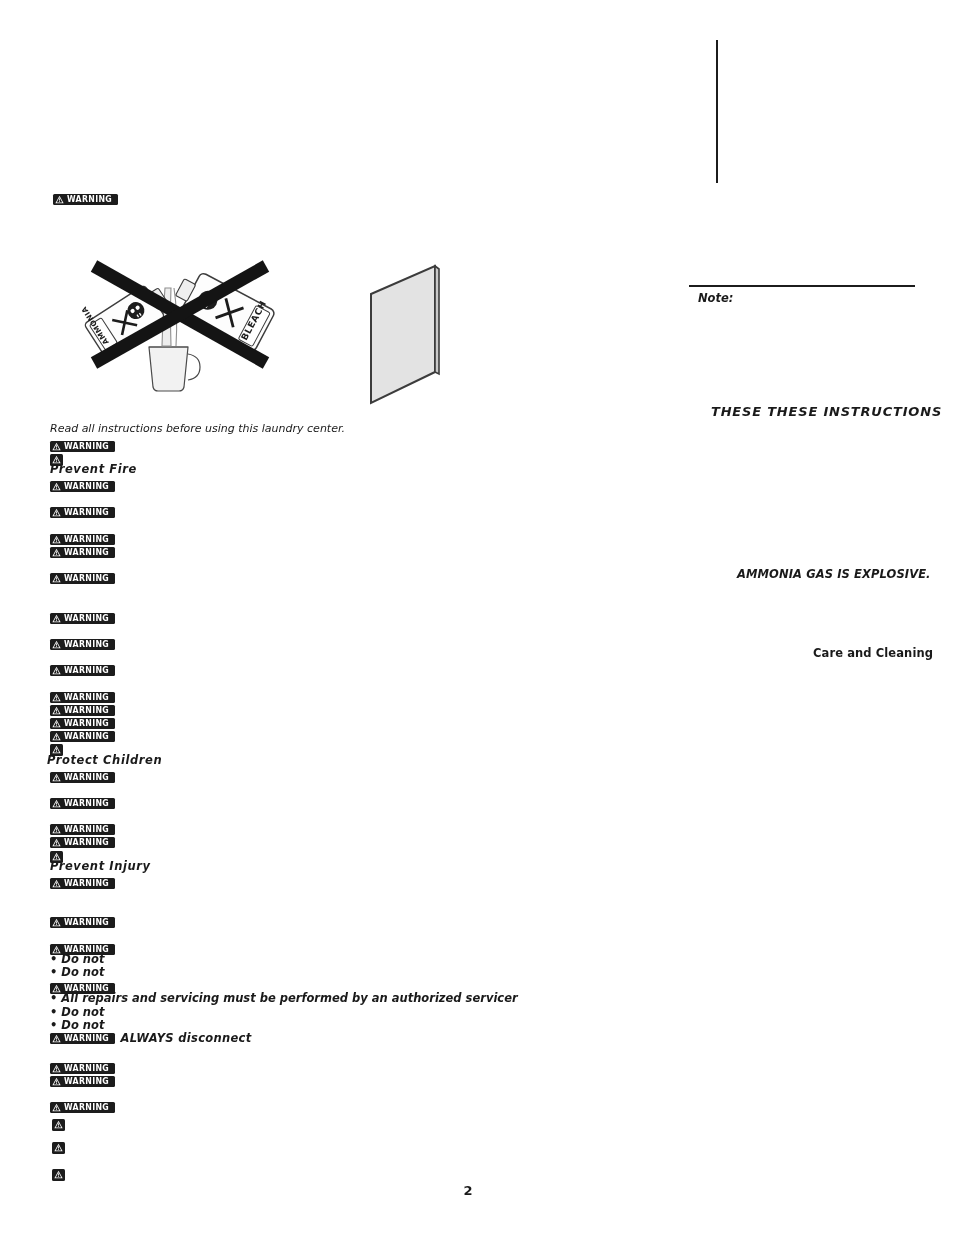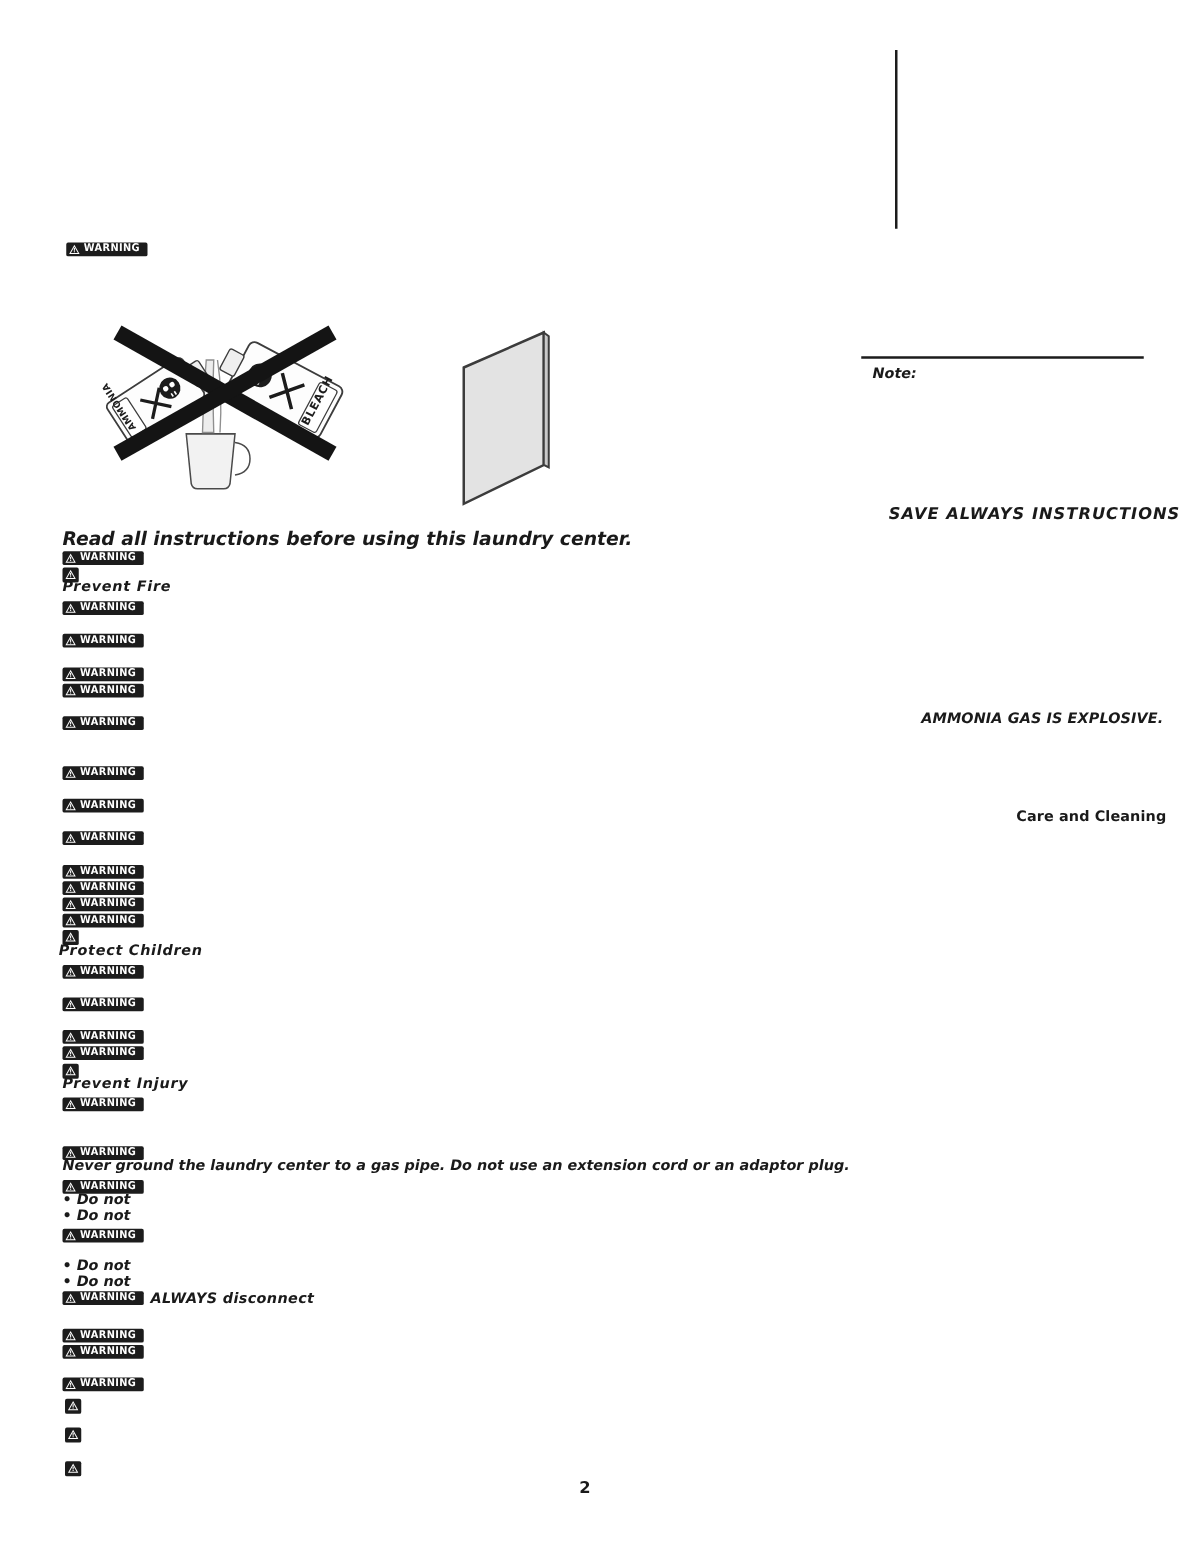--- a/index.html
+++ b/index.html
@@ -62,22 +62,22 @@
   .warn-chip .tri { width: 9px; height: 9px; display:block; }
 
   
   .h-section {
     font-size: 15.5px;
     font-weight: 700;
     font-style: italic;
     letter-spacing: 0.1px;
   }
   .t-lead {
-    font-size: 15px;
-    font-weight: 700;
+    font-size: 11px;
+    font-weight: 400;
     font-style: italic;
   }
   .t-sub {
     font-size: 11.5px;
     font-weight: 700;
     font-style: italic;
     letter-spacing: 0.6px;
   }
   .t-body-bi {
     font-size: 11.5px;
@@ -475,21 +475,20 @@
       <svg class="tri" viewBox="0 0 20 18">
           <path d="M10 0.8 L19.2 17.2 L0.8 17.2 Z" fill="#fff"></path>
           <path d="M10 4.2 L16.2 15.4 L3.8 15.4 Z" fill="#1c1c1c"></path>
           <rect x="9.05" y="6.4" width="1.9" height="5" fill="#fff"></rect>
           <rect x="9.05" y="12.3" width="1.9" height="1.9" fill="#fff"></rect>
         </svg>
       <span class="wtext">WARNING</span>
     </span>
   </div>
 
-  <div class="abs t-body-bi" style="left:50px; top:925px;">Never ground the laundry center to a gas pipe. Do not use an extension cord or an adaptor plug.</div>
 
   <div class="abs" style="left:50px; top:939px;">
     <span class="warn-badge">
       <svg class="tri" viewBox="0 0 20 18">
           <path d="M10 0.8 L19.2 17.2 L0.8 17.2 Z" fill="#fff"></path>
           <path d="M10 4.2 L16.2 15.4 L3.8 15.4 Z" fill="#1c1c1c"></path>
           <rect x="9.05" y="6.4" width="1.9" height="5" fill="#fff"></rect>
           <rect x="9.05" y="12.3" width="1.9" height="1.9" fill="#fff"></rect>
         </svg>
       <span class="wtext">WARNING</span>
@@ -504,20 +503,21 @@
       <svg class="tri" viewBox="0 0 20 18">
           <path d="M10 0.8 L19.2 17.2 L0.8 17.2 Z" fill="#fff"></path>
           <path d="M10 4.2 L16.2 15.4 L3.8 15.4 Z" fill="#1c1c1c"></path>
           <rect x="9.05" y="6.4" width="1.9" height="5" fill="#fff"></rect>
           <rect x="9.05" y="12.3" width="1.9" height="1.9" fill="#fff"></rect>
         </svg>
       <span class="wtext">WARNING</span>
     </span>
   </div>
 
+  <div class="abs t-bullet" style="left:50px; top:991px;">• All repairs and servicing must be performed by an authorized servicer</div>
   <div class="abs t-bullet" style="left:50px; top:1005px;">• Do not</div>
   <div class="abs t-bullet" style="left:50px; top:1018px;">• Do not</div>
 
   <div class="abs row" style="left:50px; top:1031px;">
     <span class="warn-badge">
       <svg class="tri" viewBox="0 0 20 18">
           <path d="M10 0.8 L19.2 17.2 L0.8 17.2 Z" fill="#fff"></path>
           <path d="M10 4.2 L16.2 15.4 L3.8 15.4 Z" fill="#1c1c1c"></path>
           <rect x="9.05" y="6.4" width="1.9" height="5" fill="#fff"></rect>
           <rect x="9.05" y="12.3" width="1.9" height="1.9" fill="#fff"></rect>
@@ -587,21 +587,21 @@
           <path d="M10 0.8 L19.2 17.2 L0.8 17.2 Z" fill="#fff"></path>
           <path d="M10 4.2 L16.2 15.4 L3.8 15.4 Z" fill="#1c1c1c"></path>
           <rect x="9.05" y="6.4" width="1.9" height="5" fill="#fff"></rect>
           <rect x="9.05" y="12.3" width="1.9" height="1.9" fill="#fff"></rect>
         </svg>
     </span>
   </div>
 
   <div class="abs t-note" style="left:698px; top:291px;">Note:</div>
 
-  <div class="abs t-right-head" style="left:711px; top:404px;">SAVE  ALWAYS  INSTRUCTIONS</div>
+  <div class="abs t-right-head" style="left:711px; top:404px;">THESE  THESE  INSTRUCTIONS</div>
 
   <div class="abs t-hydrogen" style="left:737px; top:567px;">AMMONIA GAS IS EXPLOSIVE.</div>
 
   <div class="abs t-care" style="left:801px; top:646px;">Care and Cleaning</div>
 
   <div class="abs pagenum" style="left:438px; top:1183px; width:60px;">2</div>
 
 </div>
 
 </body></html>

